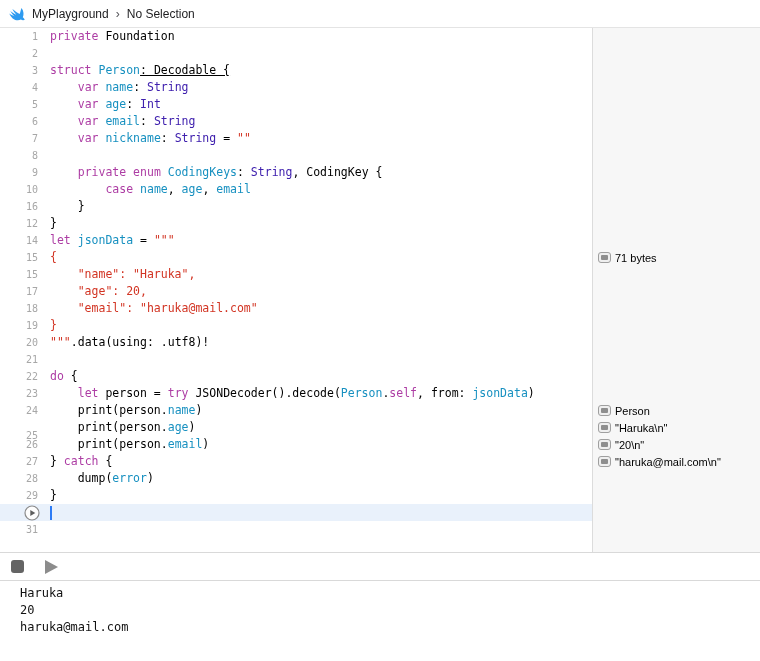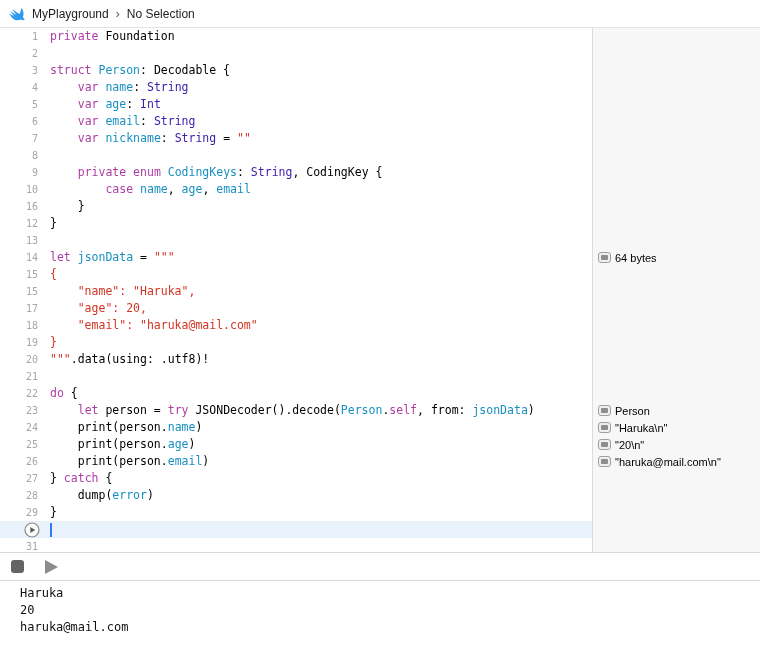--- a/index.html
+++ b/index.html
@@ -62,60 +62,59 @@
       <path fill="#2e9bf0" d="M12.6 1.9c2.3 3.1 2.4 6.9 1.2 9.4 1.2 1 1.9 2.3 2 2.5-.9.5-2.6.6-3.9-.2-2.3 1.1-5.5 1-8.2-1.2C1.9 10.8.7 8.6.3 7.6c1.2 1 3.2 2.1 5.2 2.6C3.7 8.6 1.9 6.2 1.3 5c1.6 1.4 4 3 6.1 3.7C5.7 6.9 4 4.3 3.4 3c2 1.7 5 3.9 7.3 4.9.8-1.9.9-4.1 1.9-6z"></path>
     </svg>
     <span class="crumb">MyPlayground</span>
     <span class="crumb-sep">›</span>
     <span class="crumb">No Selection</span>
   </div>
 
   <div class="editor">
       <div class="code-row"><div class="gutter-cell" style="color: rgb(167, 167, 167);">1</div><div class="code-text"><span style="color: rgb(173, 61, 164);">private</span><span style="color: rgb(0, 0, 0);"> Foundation</span></div></div>
       <div class="code-row"><div class="gutter-cell" style="color: rgb(167, 167, 167);">2</div><div class="code-text"></div></div>
-      <div class="code-row"><div class="gutter-cell" style="color: rgb(167, 167, 167);">3</div><div class="code-text"><span style="color: rgb(173, 61, 164);">struct</span><span style="color: rgb(0, 0, 0);"> </span><span style="color: rgb(23, 144, 192);">Person</span><span style="color: rgb(0, 0, 0);">: Decodable {</span></div></div>
+      <div class="code-row"><div class="gutter-cell" style="color: rgb(167, 167, 167);">3</div><div class="code-text"><span style="color: rgb(173, 61, 164);">struct</span><span style="color: rgb(0, 0, 0);"> </span><span style="color: rgb(23, 144, 192);">Person</span><span style="color: rgb(0, 0, 0); text-decoration: underline;">: Decodable {</span></div></div>
       <div class="code-row"><div class="gutter-cell" style="color: rgb(167, 167, 167);">4</div><div class="code-text"><span style="color: rgb(0, 0, 0);">    </span><span style="color: rgb(173, 61, 164);">var</span><span style="color: rgb(0, 0, 0);"> </span><span style="color: rgb(23, 144, 192);">name</span><span style="color: rgb(0, 0, 0);">: </span><span style="color: rgb(63, 32, 174);">String</span></div></div>
       <div class="code-row"><div class="gutter-cell" style="color: rgb(167, 167, 167);">5</div><div class="code-text"><span style="color: rgb(0, 0, 0);">    </span><span style="color: rgb(173, 61, 164);">var</span><span style="color: rgb(0, 0, 0);"> </span><span style="color: rgb(23, 144, 192);">age</span><span style="color: rgb(0, 0, 0);">: </span><span style="color: rgb(63, 32, 174);">Int</span></div></div>
       <div class="code-row"><div class="gutter-cell" style="color: rgb(167, 167, 167);">6</div><div class="code-text"><span style="color: rgb(0, 0, 0);">    </span><span style="color: rgb(173, 61, 164);">var</span><span style="color: rgb(0, 0, 0);"> </span><span style="color: rgb(23, 144, 192);">email</span><span style="color: rgb(0, 0, 0);">: </span><span style="color: rgb(63, 32, 174);">String</span></div></div>
       <div class="code-row"><div class="gutter-cell" style="color: rgb(167, 167, 167);">7</div><div class="code-text"><span style="color: rgb(0, 0, 0);">    </span><span style="color: rgb(173, 61, 164);">var</span><span style="color: rgb(0, 0, 0);"> </span><span style="color: rgb(23, 144, 192);">nickname</span><span style="color: rgb(0, 0, 0);">: </span><span style="color: rgb(63, 32, 174);">String</span><span style="color: rgb(0, 0, 0);"> = </span><span style="color: rgb(210, 52, 35);">""</span></div></div>
       <div class="code-row"><div class="gutter-cell" style="color: rgb(167, 167, 167);">8</div><div class="code-text"></div></div>
       <div class="code-row"><div class="gutter-cell" style="color: rgb(167, 167, 167);">9</div><div class="code-text"><span style="color: rgb(0, 0, 0);">    </span><span style="color: rgb(173, 61, 164);">private</span><span style="color: rgb(0, 0, 0);"> </span><span style="color: rgb(173, 61, 164);">enum</span><span style="color: rgb(0, 0, 0);"> </span><span style="color: rgb(23, 144, 192);">CodingKeys</span><span style="color: rgb(0, 0, 0);">: </span><span style="color: rgb(63, 32, 174);">String</span><span style="color: rgb(0, 0, 0);">, CodingKey {</span></div></div>
       <div class="code-row"><div class="gutter-cell" style="color: rgb(167, 167, 167);">10</div><div class="code-text"><span style="color: rgb(0, 0, 0);">        </span><span style="color: rgb(173, 61, 164);">case</span><span style="color: rgb(0, 0, 0);"> </span><span style="color: rgb(23, 144, 192);">name</span><span style="color: rgb(0, 0, 0);">, </span><span style="color: rgb(23, 144, 192);">age</span><span style="color: rgb(0, 0, 0);">, </span><span style="color: rgb(23, 144, 192);">email</span></div></div>
       <div class="code-row"><div class="gutter-cell" style="color: rgb(167, 167, 167);">16</div><div class="code-text"><span style="color: rgb(0, 0, 0);">    }</span></div></div>
       <div class="code-row"><div class="gutter-cell" style="color: rgb(167, 167, 167);">12</div><div class="code-text"><span style="color: rgb(0, 0, 0);">}</span></div></div>
-      <div class="code-row"><div class="gutter-cell" style="color: rgb(167, 167, 167);">13</div><div class="code-text"></div></div>
       <div class="code-row"><div class="gutter-cell" style="color: rgb(167, 167, 167);">14</div><div class="code-text"><span style="color: rgb(173, 61, 164);">let</span><span style="color: rgb(0, 0, 0);"> </span><span style="color: rgb(23, 144, 192);">jsonData</span><span style="color: rgb(0, 0, 0);"> = </span><span style="color: rgb(210, 52, 35);">"""</span></div></div>
       <div class="code-row"><div class="gutter-cell" style="color: rgb(167, 167, 167);">15</div><div class="code-text"><span style="color: rgb(210, 52, 35);">{</span></div></div>
       <div class="code-row"><div class="gutter-cell" style="color: rgb(167, 167, 167);">15</div><div class="code-text"><span style="color: rgb(210, 52, 35);">    "name": "Haruka",</span></div></div>
       <div class="code-row"><div class="gutter-cell" style="color: rgb(167, 167, 167);">17</div><div class="code-text"><span style="color: rgb(210, 52, 35);">    "age": 20,</span></div></div>
       <div class="code-row"><div class="gutter-cell" style="color: rgb(167, 167, 167);">18</div><div class="code-text"><span style="color: rgb(210, 52, 35);">    "email": "haruka@mail.com"</span></div></div>
       <div class="code-row"><div class="gutter-cell" style="color: rgb(167, 167, 167);">19</div><div class="code-text"><span style="color: rgb(210, 52, 35);">}</span></div></div>
       <div class="code-row"><div class="gutter-cell" style="color: rgb(167, 167, 167);">20</div><div class="code-text"><span style="color: rgb(210, 52, 35);">"""</span><span style="color: rgb(0, 0, 0);">.data(using: .utf8)!</span></div></div>
       <div class="code-row"><div class="gutter-cell" style="color: rgb(167, 167, 167);">21</div><div class="code-text"></div></div>
       <div class="code-row"><div class="gutter-cell" style="color: rgb(167, 167, 167);">22</div><div class="code-text"><span style="color: rgb(173, 61, 164);">do</span><span style="color: rgb(0, 0, 0);"> {</span></div></div>
       <div class="code-row"><div class="gutter-cell" style="color: rgb(167, 167, 167);">23</div><div class="code-text"><span style="color: rgb(0, 0, 0);">    </span><span style="color: rgb(173, 61, 164);">let</span><span style="color: rgb(0, 0, 0);"> person = </span><span style="color: rgb(173, 61, 164);">try</span><span style="color: rgb(0, 0, 0);"> JSONDecoder().decode(</span><span style="color: rgb(23, 144, 192);">Person</span><span style="color: rgb(0, 0, 0);">.</span><span style="color: rgb(173, 61, 164);">self</span><span style="color: rgb(0, 0, 0);">, from: </span><span style="color: rgb(23, 144, 192);">jsonData</span><span style="color: rgb(0, 0, 0);">)</span></div></div>
       <div class="code-row"><div class="gutter-cell" style="color: rgb(167, 167, 167);">24</div><div class="code-text"><span style="color: rgb(0, 0, 0);">    print(person.</span><span style="color: rgb(23, 144, 192);">name</span><span style="color: rgb(0, 0, 0);">)</span></div></div>
-      <div class="code-row"><div class="gutter-cell" style="color: rgb(167, 167, 167);">25</div><div class="code-text"><span style="color: rgb(0, 0, 0);">    print(person.</span><span style="color: rgb(23, 144, 192);">age</span><span style="color: rgb(0, 0, 0);">)</span></div></div>
+      <div class="code-row"><div class="gutter-cell" style="color: rgb(167, 167, 167); margin-top: 8px;">25</div><div class="code-text"><span style="color: rgb(0, 0, 0);">    print(person.</span><span style="color: rgb(23, 144, 192);">age</span><span style="color: rgb(0, 0, 0);">)</span></div></div>
       <div class="code-row"><div class="gutter-cell" style="color: rgb(167, 167, 167);">26</div><div class="code-text"><span style="color: rgb(0, 0, 0);">    print(person.</span><span style="color: rgb(23, 144, 192);">email</span><span style="color: rgb(0, 0, 0);">)</span></div></div>
       <div class="code-row"><div class="gutter-cell" style="color: rgb(167, 167, 167);">27</div><div class="code-text"><span style="color: rgb(0, 0, 0);">} </span><span style="color: rgb(173, 61, 164);">catch</span><span style="color: rgb(0, 0, 0);"> {</span></div></div>
       <div class="code-row"><div class="gutter-cell" style="color: rgb(167, 167, 167);">28</div><div class="code-text"><span style="color: rgb(0, 0, 0);">    dump(</span><span style="color: rgb(23, 144, 192);">error</span><span style="color: rgb(0, 0, 0);">)</span></div></div>
       <div class="code-row"><div class="gutter-cell" style="color: rgb(167, 167, 167);">29</div><div class="code-text"><span style="color: rgb(0, 0, 0);">}</span></div></div>
       <div class="code-row current"><span class="caret" style="background: rgb(45, 124, 245);"></span><div class="gutter-cell" style="color: rgb(167, 167, 167);"><svg class="run-circle" viewBox="0 0 16 16">
             <circle cx="8" cy="8" r="7" fill="#fdfdfd" stroke="#8a8a8a" stroke-width="1.2"></circle>
             <path d="M6.3 4.9l5 3.1-5 3.1z" fill="#5d5d5d"></path>
           </svg></div><div class="code-text"></div></div>
       <div class="code-row"><div class="gutter-cell" style="color: rgb(167, 167, 167);">31</div><div class="code-text"></div></div>
     </div>
 
   <div class="results">
       <div class="result-item" style="top: 221px;">
         <span class="ql-icon">
           <i></i>
         </span>
-        <span>64 bytes</span>
+        <span>71 bytes</span>
       </div>
       <div class="result-item" style="top: 374px;">
         <span class="ql-icon">
           <i></i>
         </span>
         <span>Person</span>
       </div>
       <div class="result-item" style="top: 391px;">
         <span class="ql-icon">
           <i></i>

